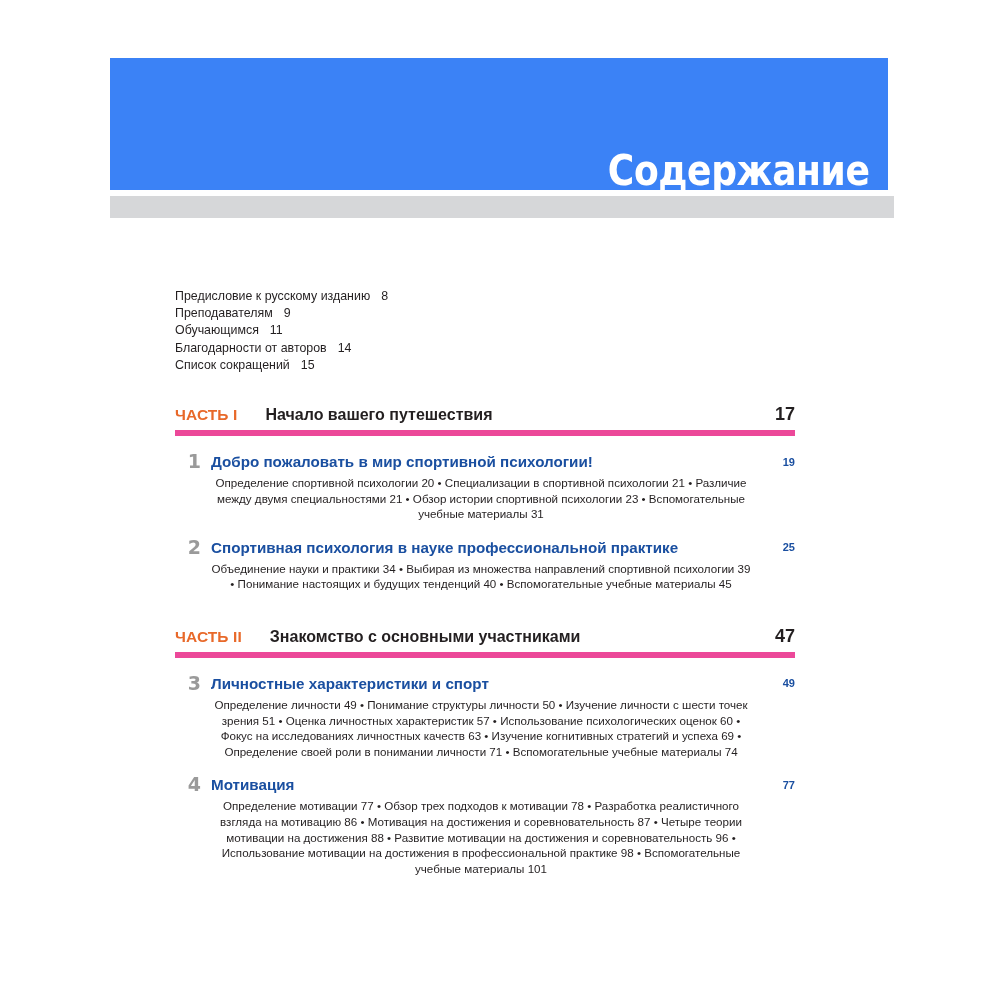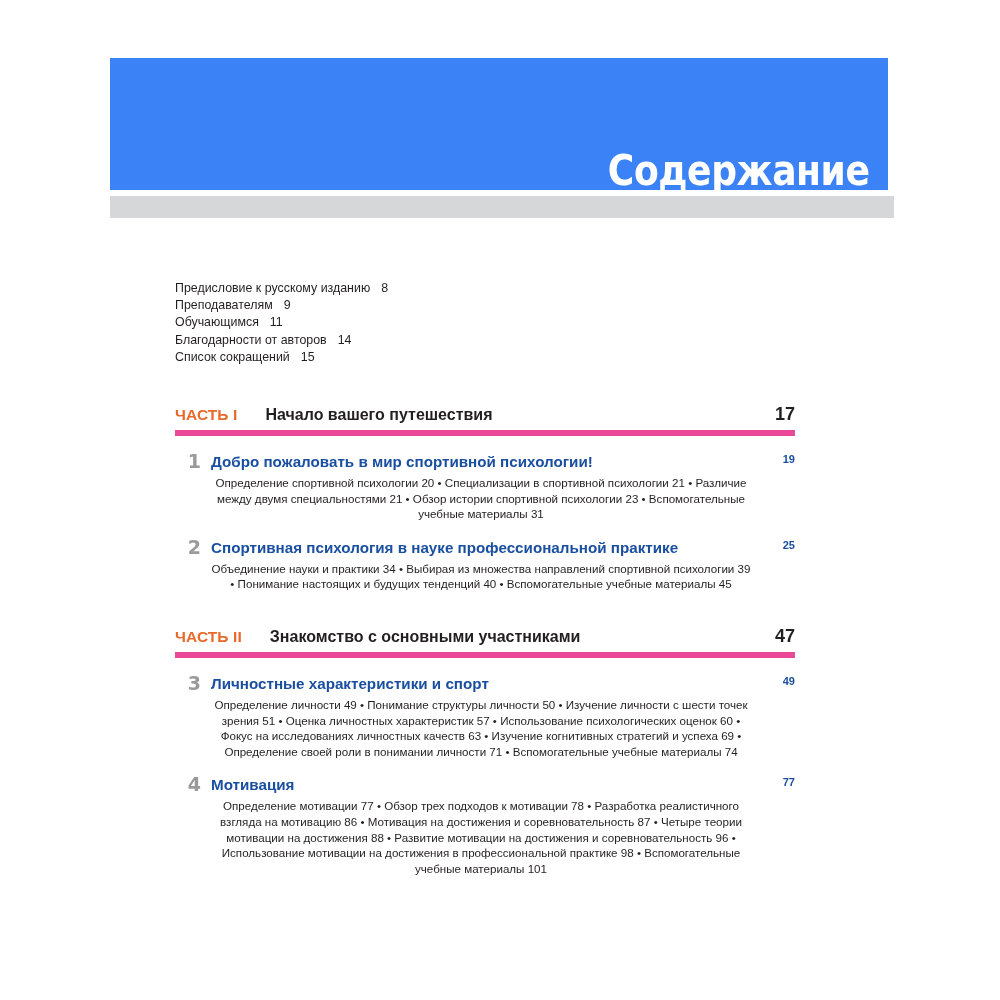--- a/index.html
+++ b/index.html
@@ -48,21 +48,21 @@
     top: 196px;
     width: 784px;
     height: 22px;
     background: #d6d7d9;
   }
 
   
   .frontmatter {
     position: absolute;
     left: 175px;
-    top: 280px;
+    top: 288px;
     width: 620px;
   }
   .fm-row {
     font-size: 12.4px;
     color: #231f20;
     line-height: 17.2px;
     white-space: nowrap;
   }
   .fm-page {
     padding-left: 11px;
@@ -119,21 +119,21 @@
     top: -3px;
     width: 26px;
     text-align: right;
     color: #9a9a9a;
     font-weight: bold;
     font-size: 19px;
     font-family: "DejaVu Sans", sans-serif;
   }
   .chapter-head {
     display: flex;
-    align-items: flex-start;
+    align-items: center;
   }
   .chapter-title {
     color: #1a4fa0;
     font-weight: bold;
     font-size: 15.2px;
   }
   .chapter-page {
     margin-left: auto;
     color: #1a4fa0;
     font-weight: bold;

